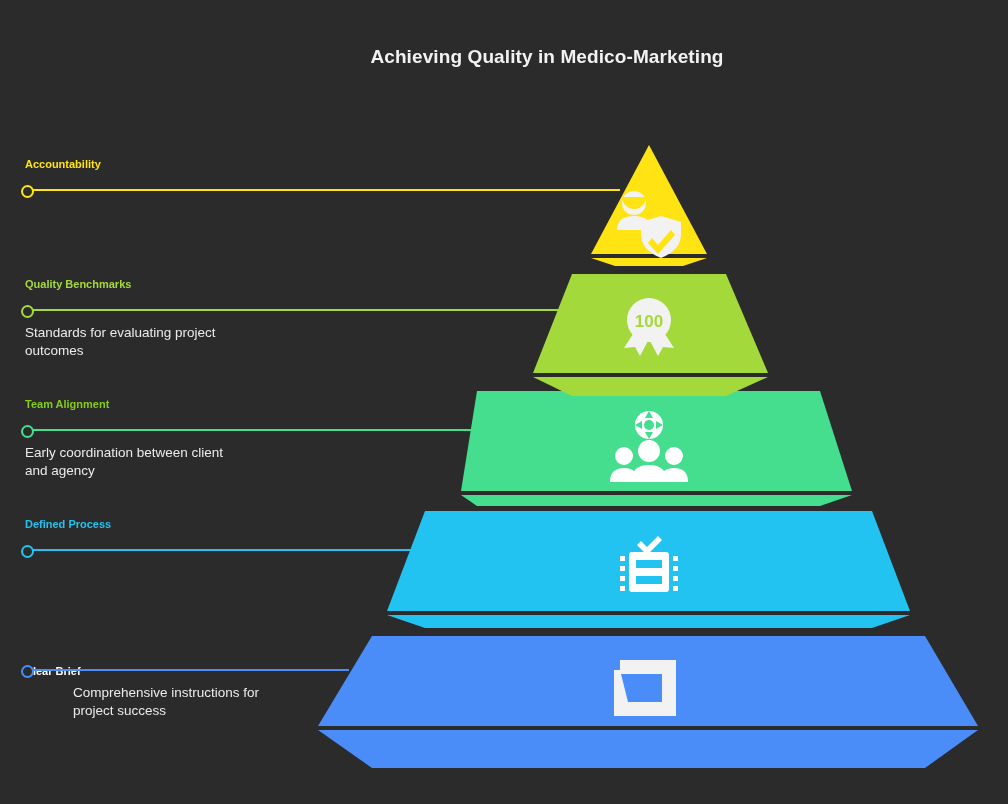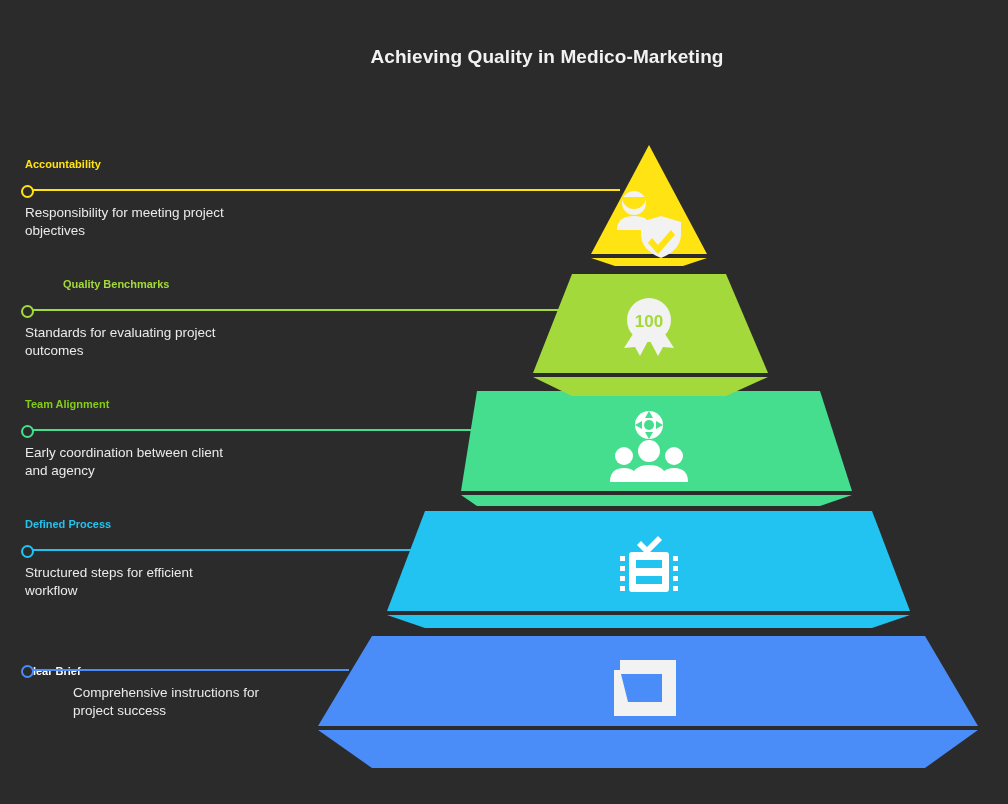--- a/index.html
+++ b/index.html
@@ -148,48 +148,40 @@
         <path d="M617 230 q0 -14 17 -14 q17 0 17 14 z"></path>
         <path d="M661 216 l20 6 v12 q0 16 -20 24 q-20 -8 -20 -24 v-12 z"></path>
         <path d="M652 238 l6 7 l13 -15 l4 5 l-17 19 l-10 -11 z" fill="#ffe312"></path>
       </g>
     </g>
   </svg>
 
   <div class="tier-label" style="top:158px; color:#ffe312;">Accountability</div>
   <div class="connector" style="top:189px; width:591px; background:#ffe312;"></div>
   <div class="connector-dot" style="top:185px; color:#ffe312;"></div>
-  <div class="tier-desc" style="top:204px;">
-    <span>Responsibility for meeting project</span><br>
-    <span>objectives</span>
-  </div>
 
-  <div class="tier-label" style="top:278px; color:#a3d93a;margin-left:38px;">Quality Benchmarks</div>
+  <div class="tier-label" style="top:278px; color:#a3d93a;">Quality Benchmarks</div>
   <div class="connector" style="top:309px; width:534px; background:#a3d93a;"></div>
   <div class="connector-dot" style="top:305px; color:#a3d93a;"></div>
   <div class="tier-desc" style="top:324px;">
     <span>Standards for evaluating project</span><br>
     <span>outcomes</span>
   </div>
 
   <div class="tier-label" style="top:398px; color:#84cc16;">Team Alignment</div>
   <div class="connector" style="top:429px; width:462px; background:#45dd8e;"></div>
   <div class="connector-dot" style="top:425px; color:#45dd8e;"></div>
   <div class="tier-desc" style="top:444px;">
     <span>Early coordination between client</span><br>
     <span>and agency</span>
   </div>
 
   <div class="tier-label" style="top:518px; color:#22c3f0;">Defined Process</div>
   <div class="connector" style="top:549px; width:392px; background:#22c3f0;"></div>
   <div class="connector-dot" style="top:545px; color:#22c3f0;"></div>
-  <div class="tier-desc" style="top:564px;">
-    <span>Structured steps for efficient</span><br>
-    <span>workflow</span>
-  </div>
 
   <div class="tier-label" style="top:665px; color:#ffffff;">Clear Brief</div>
   <div class="connector" style="top:669px; width:320px; background:#4a8df8;"></div>
   <div class="connector-dot" style="top:665px; color:#4a8df8;"></div>
   <div class="tier-desc" style="top:684px;margin-left:48px;">
     <span>Comprehensive instructions for</span><br>
     <span>project success</span>
   </div>
 
 </div>

